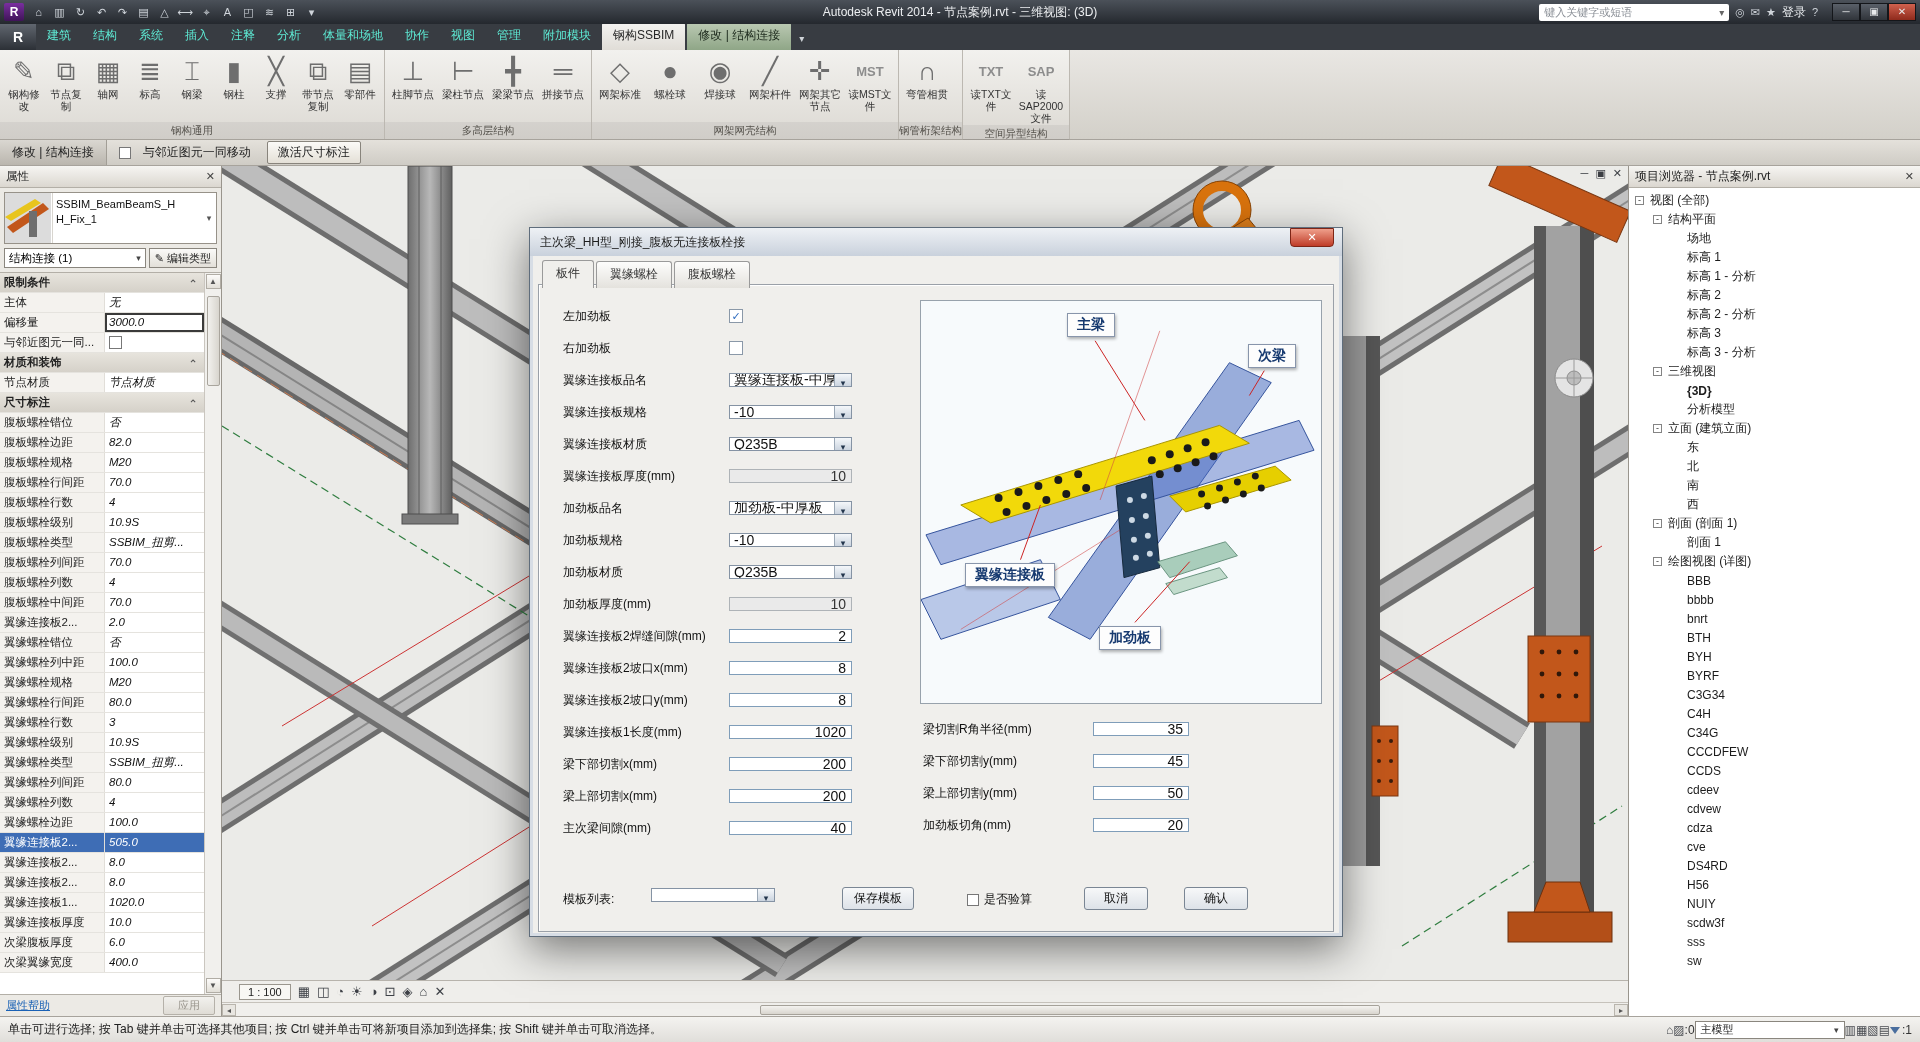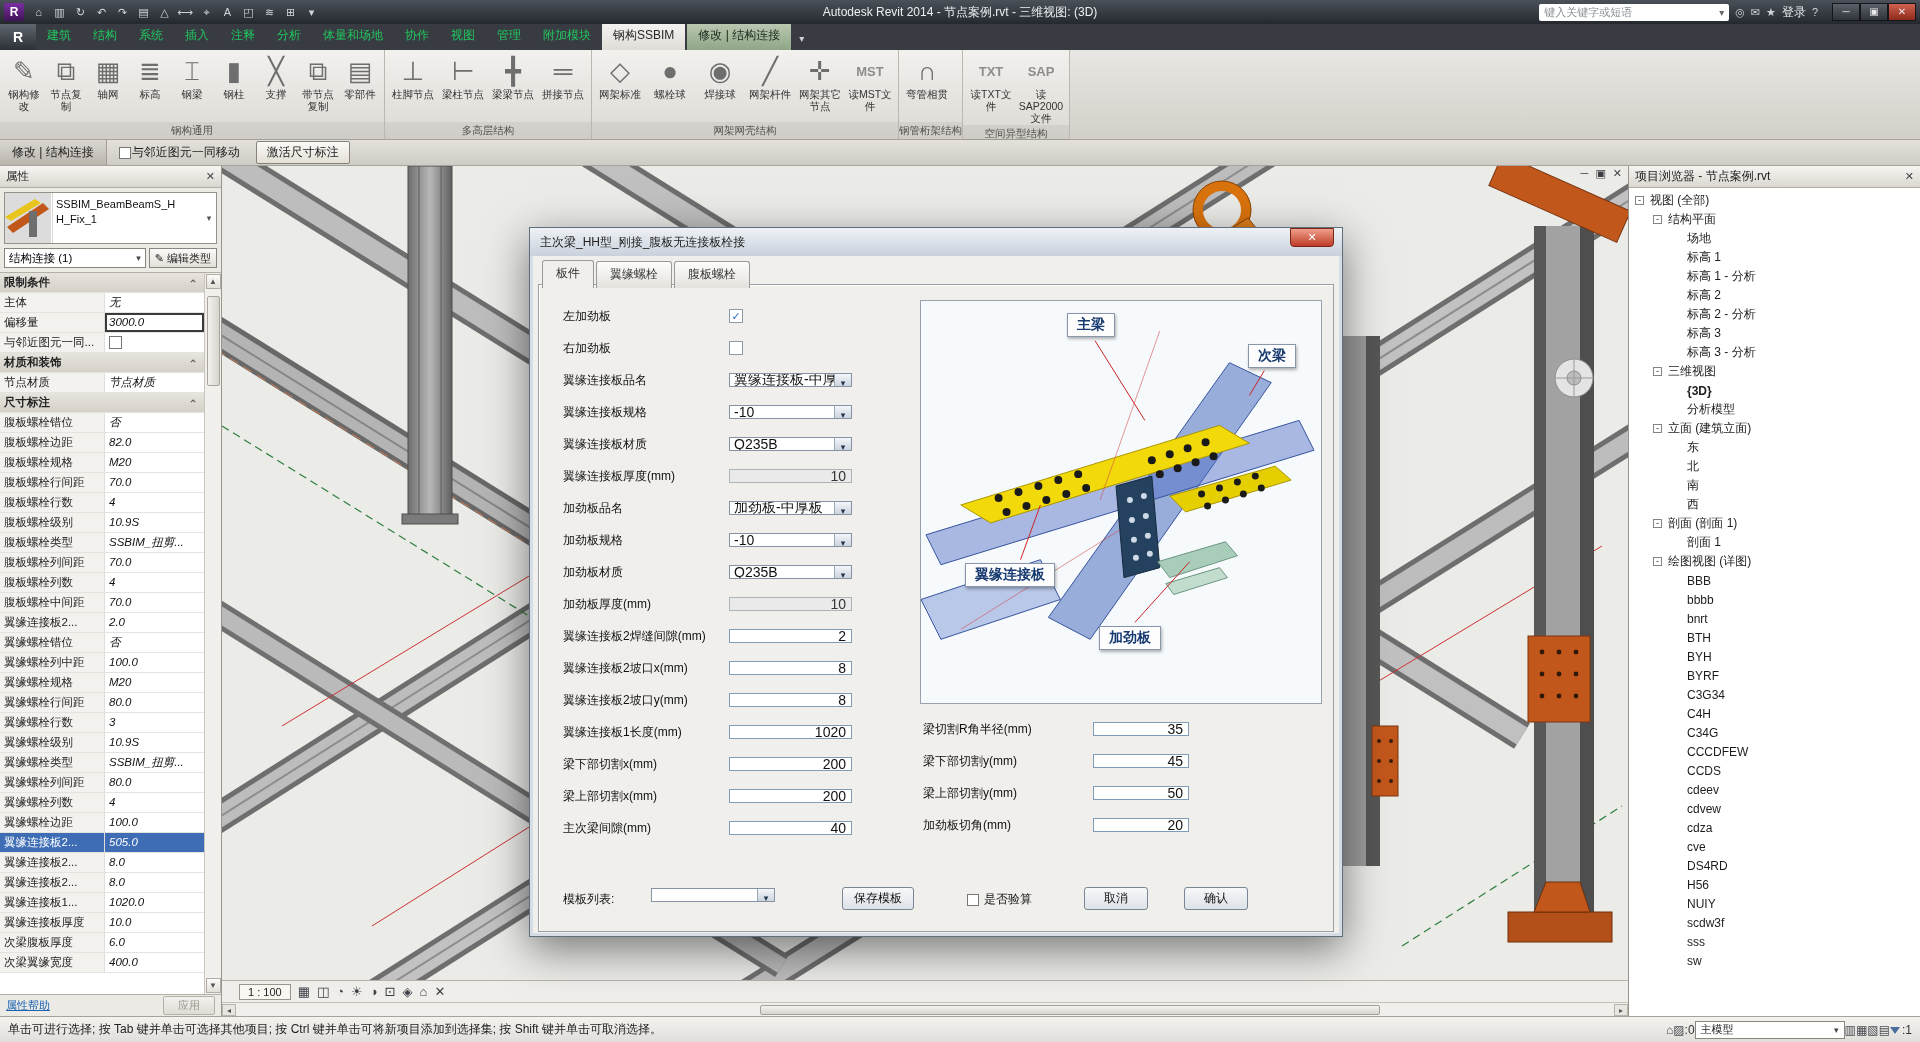--- a/index.html
+++ b/index.html
@@ -18,41 +18,41 @@
   .searchbox .glass{margin-left:auto;color:#666;font-size:10px;}
   .tb-ico{color:#cfd4da;font-size:11px;}
   .signin{color:#e6e9ec;font-size:12px;}
   .win-controls{display:flex;margin-left:8px;}
   .win-btn{width:28px;height:18px;border:1px solid #14161a;background:linear-gradient(#5a6069,#30343a);color:#e8eaec;font-size:10px;text-align:center;line-height:16px;}
   .win-btn.close{background:linear-gradient(#d0614e,#8e2a1c);}
 
   
   .tabrow{height:26px;background:#383c42;display:flex;align-items:flex-end;flex:none;}
   .appbtn{width:36px;height:26px;background:linear-gradient(#60666f,#2c3036);color:#fff;font-weight:bold;font-size:14px;text-align:center;line-height:26px;flex:none;}
-  .rtab{padding:5px 11px 6px;font-size:12px;color:#22c55e;white-space:nowrap;}
+  .rtab{padding:5px 11px 6px;font-size:12px;color:#5eead4;white-space:nowrap;}
   .rtab.active{background:linear-gradient(#f4f3f1,#e0ddd7);color:#272727;border-radius:3px 3px 0 0;}
   .rtab.context{background:linear-gradient(#bccab4,#8fa687);color:#1c291c;border-radius:3px 3px 0 0;margin-left:2px;}
   .tabrow-extra{color:#cfd3d8;font-size:10px;padding:0 8px 6px;}
 
   
   .ribbon{height:90px;background:linear-gradient(#f2f1ee,#dcd9d3);border-bottom:1px solid #a7a39c;display:flex;flex:none;}
   .rpanel{display:flex;flex-direction:column;border-right:1px solid #bcb8b1;flex:none;}
   .rbtns{flex:1;display:flex;align-items:flex-start;padding:2px 3px 0;}
   .rbtn{display:flex;flex-direction:column;align-items:center;width:50px;padding:1px;}
   .rpanel.general .rbtn{width:42px;}
   .ricon{height:36px;font-size:26px;color:#6e6e6e;display:flex;align-items:center;justify-content:center;}
   .ricon.txt{font-size:13px;font-weight:bold;color:#8d8d8d;}
   .rlbl{font-size:10.5px;color:#333;text-align:center;line-height:1.12;}
   .pstrip{height:17px;font-size:10.5px;color:#55524c;text-align:center;line-height:16px;background:rgba(0,0,0,.05);}
   .ribbon-fill{flex:1;background:linear-gradient(#e9e7e3,#d3d0c9);}
 
   
   .optionsbar{height:26px;background:linear-gradient(#e4e1db,#cfccc5);border-bottom:1px solid #a7a39c;display:flex;align-items:center;font-size:12px;color:#222;flex:none;}
   .mode-seg{height:100%;display:flex;align-items:center;padding:0 12px;background:linear-gradient(#dad7d1,#bab6ae);border-right:1px solid #a29e96;font-size:12px;}
-  .ob-check{display:flex;align-items:center;gap:1px;margin-left:12px;}
+  .ob-check{display:flex;align-items:center;gap:12px;margin-left:12px;}
   .cbox{width:12px;height:12px;border:1px solid #777;background:#fff;flex:none;}
   .activate-btn{margin-left:16px;padding:2px 10px;border:1px solid #88847c;background:linear-gradient(#fbfaf7,#e4e0d7);border-radius:2px;}
 
   
   .content{flex:1;display:flex;min-height:0;}
 
   
   .props{width:222px;background:#eceae5;border-right:1px solid #99958d;display:flex;flex-direction:column;font-size:11.5px;flex:none;}
   .pane-header{height:22px;background:linear-gradient(#f6f5f2,#dbd7d0);display:flex;align-items:center;padding:0 6px;border-bottom:1px solid #b3afa7;color:#222;flex:none;}
   .pane-close{margin-left:auto;font-size:11px;color:#444;}

